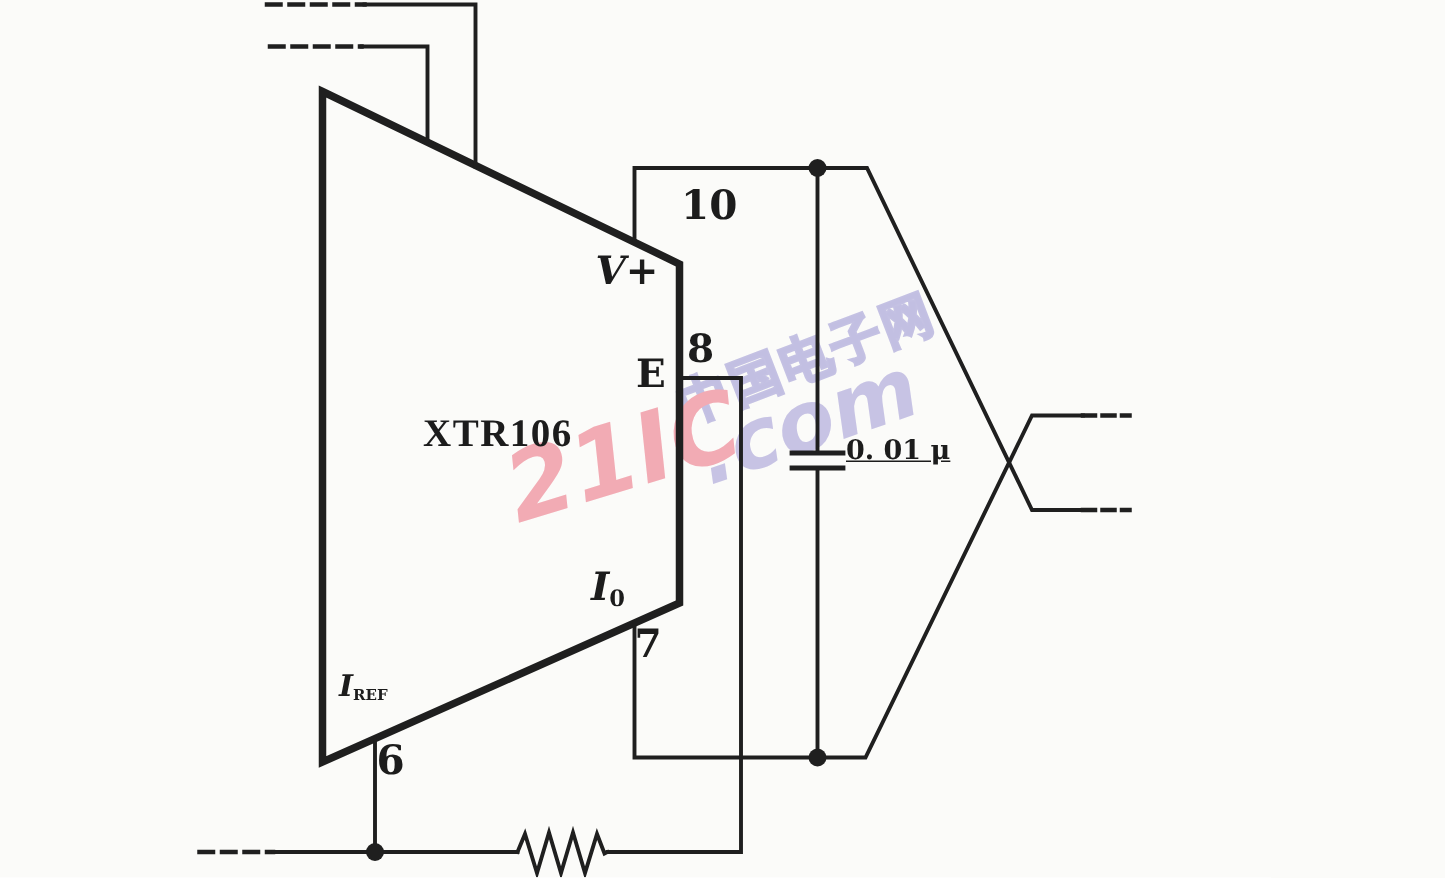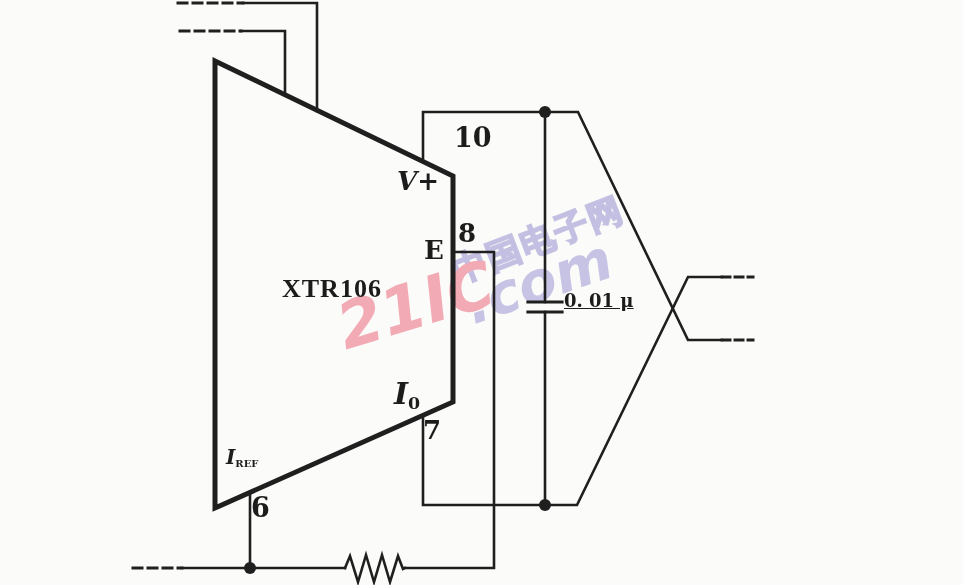--- a/index.html
+++ b/index.html
@@ -91,21 +91,21 @@
   </svg>
 
   <div class="lbl mono" style="left:282px;top:276px;font-size:26px;">XTR106</div>
 
   <div class="lbl" style="left:430px;top:124px;font-size:27px;margin-left:24px;">10</div>
   <div class="lbl ital" style="left:397px;top:168px;font-size:26px;">V+</div>
 
   <div class="lbl" style="left:458px;top:220px;font-size:26px;">8</div>
   <div class="lbl" style="left:424px;top:237px;font-size:26px;">E</div>
 
-  <div class="lbl ital" style="left:394px;top:379px;font-size:30px;">
+  <div class="lbl ital" style="left:394px;top:379px;font-size:26px;">
     <span>I</span><span class="sub">0</span>
   </div>
   <div class="lbl" style="left:423px;top:417px;font-size:26px;">7</div>
 
   <div class="lbl ital" style="left:226px;top:447px;font-size:20px;">
     <span>I</span><span class="sub-sm">REF</span>
   </div>
   <div class="lbl" style="left:251px;top:494px;font-size:27px;">6</div>
 
   <div class="lbl" style="left:564px;top:292px;font-size:18px;font-weight:700;text-decoration:underline;">0. 01 μ</div>

